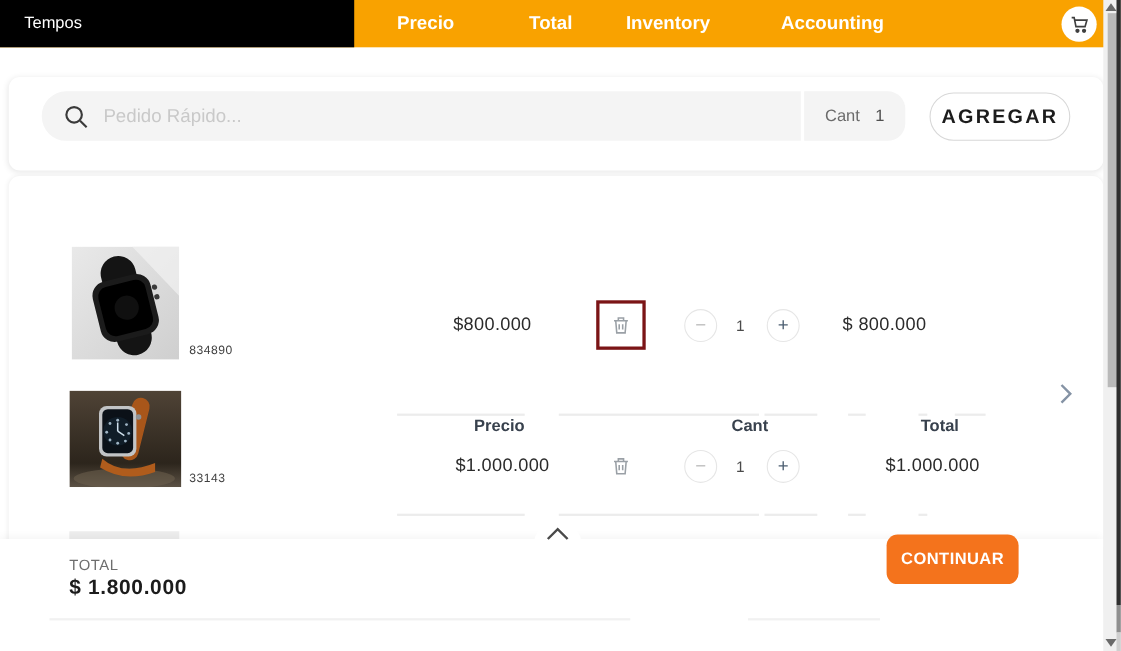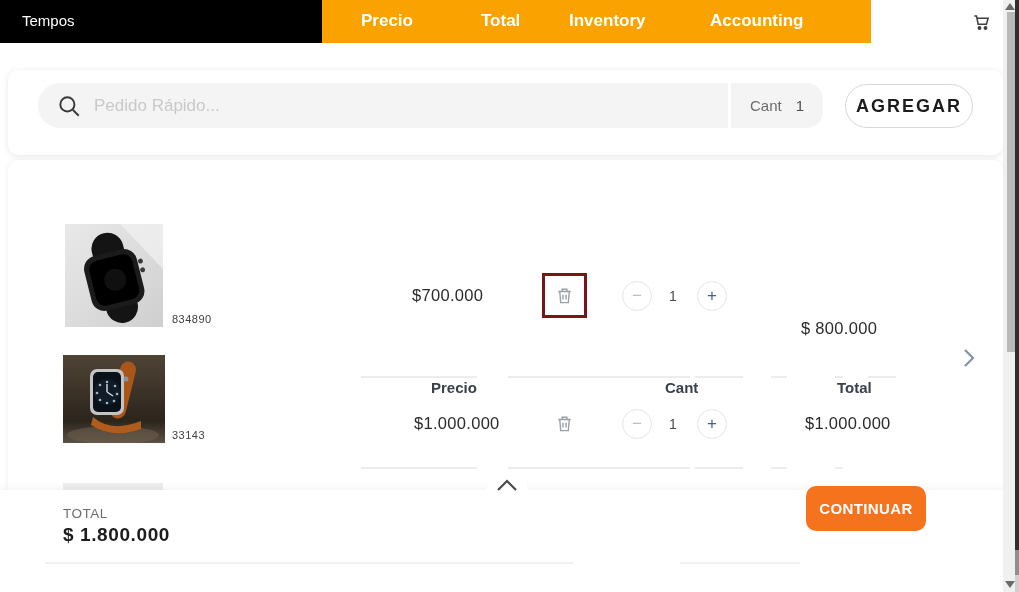--- a/index.html
+++ b/index.html
@@ -1,21 +1,21 @@
 <!DOCTYPE html>
 <html><head>
 <meta charset="utf-8">
 <style>
   * { margin:0; padding:0; box-sizing:border-box; }
   html,body { width:1019px; height:592px; overflow:hidden; background:#ffffff;
               font-family:"Liberation Sans", sans-serif; }
   #app { position:relative; width:1019px; height:592px; background:#fff; }
 
   
-  .header { position:absolute; top:0; left:0; width:871px; height:43px; background:#F9A200;text-decoration:underline; }
+  .header { position:absolute; top:0; left:0; width:1019px; height:43px; background:#F9A200;text-decoration:underline; }
   .brand-block { position:absolute; top:0; left:0; width:322px; height:43px; background:#000; }
   .brand { position:absolute; left:22px; top:0; line-height:41px; color:#fff; font-size:15px; }
   .nav-item { position:absolute; top:0; line-height:42px; color:#fff; font-weight:bold; font-size:17px; cursor:pointer; }
   .nav-setting    { left:361px; }
   .nav-sell       { left:481px; }
   .nav-inventory  { left:569px; }
   .nav-accounting { left:710px; }
   .cart-link { position:absolute; left:877px; top:0; line-height:42px; color:#101010; font-size:16px; cursor:pointer; }
   .cart-circle { position:absolute; left:965px; top:6px; width:32px; height:32px; background:#fff; border-radius:50%;
                  display:flex; align-items:center; justify-content:center; cursor:pointer; }
@@ -143,32 +143,32 @@
         <rect x="34" y="8" width="32" height="92" rx="16" fill="#141414"></rect>
         <rect x="22" y="28" width="54" height="56" rx="13" fill="#1b1b1b"></rect>
         <rect x="27" y="33" width="44" height="46" rx="9" fill="#000"></rect>
         <circle cx="50" cy="56" r="11" fill="#101010"></circle>
         <circle cx="79" cy="44" r="2.4" fill="#3a3a3a"></circle>
         <circle cx="79" cy="53" r="2.4" fill="#3a3a3a"></circle>
       </g>
     </svg>
   </div>
   <span class="prod-code" style="left:172px; top:313px;">834890</span>
-  <span class="cell-price" style="left:412px; top:286px;">$700.000</span>
+  <span class="cell-price" style="left:412px; top:286px;">$800.000</span>
   <button class="trash-btn trash-highlight" style="left:542px; top:273px;">
     <svg width="19" height="19" viewBox="0 0 24 24" fill="none" stroke="#9aa0a6" stroke-width="1.8">
       <path d="M4 7h16M9 7V4h6v3M6 7l1.2 14h9.6L18 7"></path>
         <line x1="10" y1="11" x2="10" y2="17"></line>
         <line x1="14" y1="11" x2="14" y2="17"></line>
     </svg>
   </button>
   <button class="step-btn minus" style="left:622px; top:281px;">−</button>
   <span class="qty-cell" style="left:669px; top:288px;">1</span>
   <button class="step-btn plus" style="left:697px; top:281px;">+</button>
-  <span class="cell-total" style="left:801px; top:286px;margin-top:33px;">$ 800.000</span>
+  <span class="cell-total" style="left:766px; top:286px;">$ 800.000</span>
 
   <div class="divider-seg" style="left:361px; top:376px; width:116px;"></div>
   <div class="divider-seg" style="left:508px; top:376px; width:182px;"></div>
   <div class="divider-seg" style="left:695px; top:376px; width:48px;"></div>
   <div class="divider-seg" style="left:771px; top:376px; width:16px;"></div>
   <div class="divider-seg" style="left:835px; top:376px; width:8px;"></div>
   <div class="divider-seg" style="left:868px; top:376px; width:28px;"></div>
 
   <div class="chev-right">
     <svg width="14" height="20" viewBox="0 0 14 20" fill="none" stroke="#8593a5" stroke-width="2.2">

